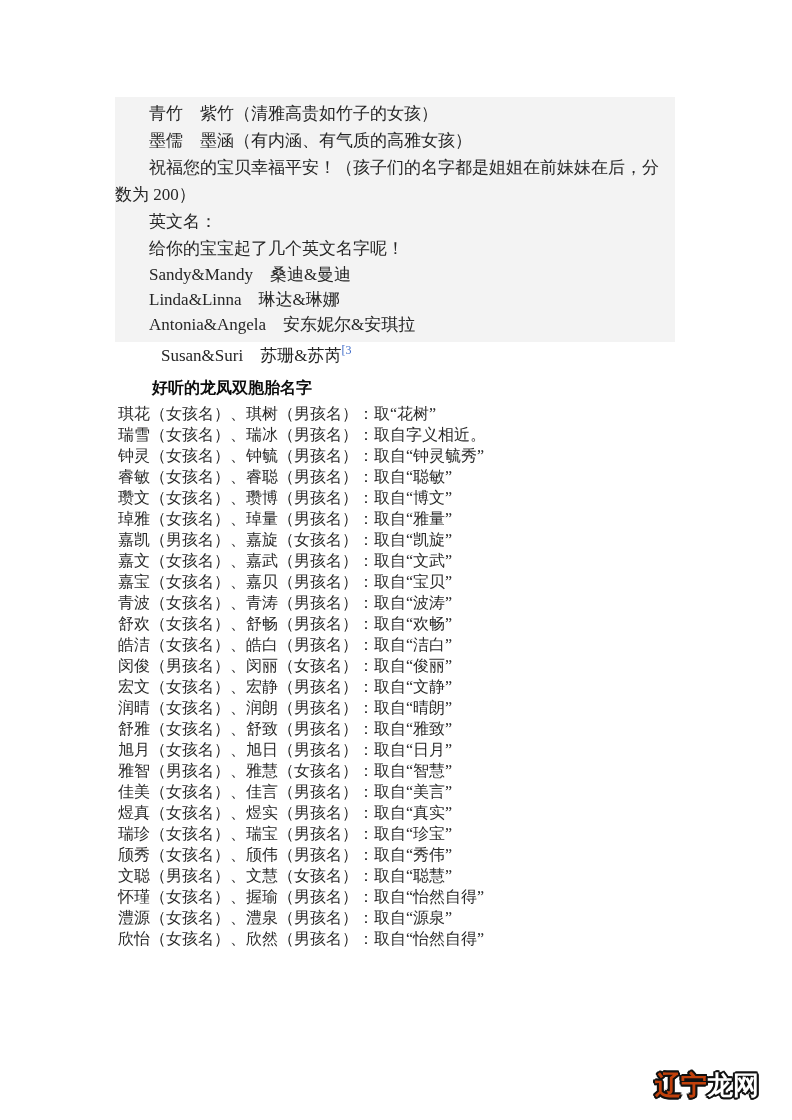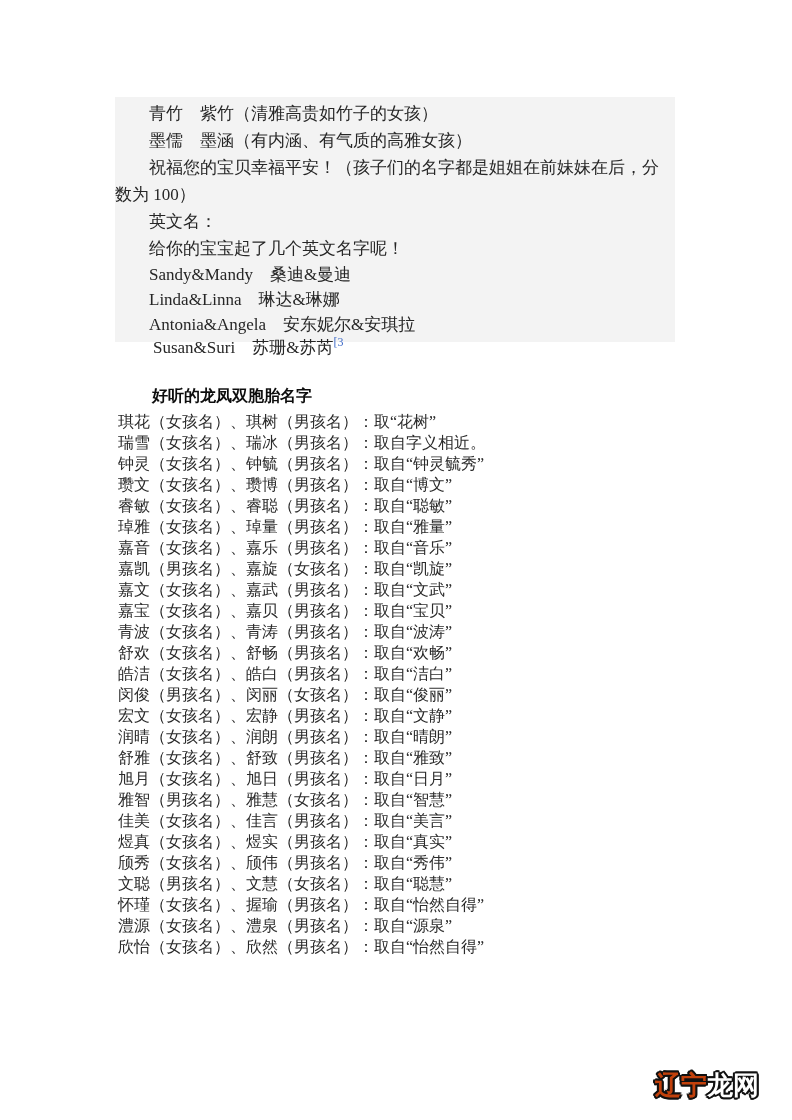--- a/index.html
+++ b/index.html
@@ -29,21 +29,21 @@
     text-indent: 2em;
     white-space: normal;
   }
   .quote-block p.en { line-height: 25px; }
 
   
   .susan-line {
     position: absolute;
     left: 115px;
     top: 336px;
-    margin: 0;
+    margin: 8px;
     font-size: 17px;
     line-height: 24px;
     padding-left: 38px;
   }
   .footnote-ref {
     color: #3f6bc8;
     font-size: 12px;
     vertical-align: super;
     line-height: 0;
     text-decoration: none;
@@ -51,21 +51,21 @@
   }
 
   
   .section {
     position: absolute;
     left: 118px;
     top: 374px;
     width: 570px;
   }
   .section-heading {
-    margin: 12px 0 5px 34px;
+    margin: 4px 0 5px 34px;
     font-family: "Liberation Sans", sans-serif;
     font-weight: bold;
     font-size: 16px;
     line-height: 20px;
     color: #0d0d0d;
   }
   .list-line {
     font-size: 16px;
     line-height: 21px;
     color: #2b2b2b;
@@ -93,55 +93,55 @@
   .watermark .wm-site   { color: #ffffff; margin-top: 12px; }
 </style>
 </head>
 <body>
 
 <div class="page">
 
   <div class="quote-block">
     <p>青竹　紫竹（清雅高贵如竹子的女孩）</p>
     <p>墨儒　墨涵（有内涵、有气质的高雅女孩）</p>
-    <p>祝福您的宝贝幸福平安！（孩子们的名字都是姐姐在前妹妹在后，分数为 100）</p>
+    <p>祝福您的宝贝幸福平安！（孩子们的名字都是姐姐在前妹妹在后，分数为 200）</p>
     <p>英文名：</p>
     <p>给你的宝宝起了几个英文名字呢！</p>
     <p class="en">Sandy&amp;Mandy　桑迪&amp;曼迪</p>
     <p class="en">Linda&amp;Linna　琳达&amp;琳娜</p>
     <p class="en">Antonia&amp;Angela　安东妮尔&amp;安琪拉</p>
   </div>
 
   <p class="susan-line">
     <span>Susan&amp;Suri　苏珊&amp;苏芮</span><a class="footnote-ref">[3</a>
   </p>
 
   <div class="section">
     <h3 class="section-heading">好听的龙凤双胞胎名字</h3>
     <div class="list-line">琪花（女孩名）、琪树（男孩名）：取“花树”</div>
     <div class="list-line">瑞雪（女孩名）、瑞冰（男孩名）：取自字义相近。</div>
     <div class="list-line">钟灵（女孩名）、钟毓（男孩名）：取自“钟灵毓秀”</div>
+    <div class="list-line">睿敏（女孩名）、睿聪（男孩名）：取自“聪敏”</div>
     <div class="list-line">瓒文（女孩名）、瓒博（男孩名）：取自“博文”</div>
-    <div class="list-line">睿敏（女孩名）、睿聪（男孩名）：取自“聪敏”</div>
     <div class="list-line">琸雅（女孩名）、琸量（男孩名）：取自“雅量”</div>
-    <div class="list-line">嘉音（女孩名）、嘉乐（男孩名）：取自“音乐”</div>
     <div class="list-line">嘉凯（男孩名）、嘉旋（女孩名）：取自“凯旋”</div>
     <div class="list-line">嘉文（女孩名）、嘉武（男孩名）：取自“文武”</div>
     <div class="list-line">嘉宝（女孩名）、嘉贝（男孩名）：取自“宝贝”</div>
     <div class="list-line">青波（女孩名）、青涛（男孩名）：取自“波涛”</div>
     <div class="list-line">舒欢（女孩名）、舒畅（男孩名）：取自“欢畅”</div>
     <div class="list-line">皓洁（女孩名）、皓白（男孩名）：取自“洁白”</div>
     <div class="list-line">闵俊（男孩名）、闵丽（女孩名）：取自“俊丽”</div>
     <div class="list-line">宏文（女孩名）、宏静（男孩名）：取自“文静”</div>
     <div class="list-line">润晴（女孩名）、润朗（男孩名）：取自“晴朗”</div>
     <div class="list-line">舒雅（女孩名）、舒致（男孩名）：取自“雅致”</div>
     <div class="list-line">旭月（女孩名）、旭日（男孩名）：取自“日月”</div>
     <div class="list-line">雅智（男孩名）、雅慧（女孩名）：取自“智慧”</div>
     <div class="list-line">佳美（女孩名）、佳言（男孩名）：取自“美言”</div>
     <div class="list-line">煜真（女孩名）、煜实（男孩名）：取自“真实”</div>
+    <div class="list-line">瑞珍（女孩名）、瑞宝（男孩名）：取自“珍宝”</div>
     <div class="list-line">颀秀（女孩名）、颀伟（男孩名）：取自“秀伟”</div>
     <div class="list-line">文聪（男孩名）、文慧（女孩名）：取自“聪慧”</div>
     <div class="list-line">怀瑾（女孩名）、握瑜（男孩名）：取自“怡然自得”</div>
     <div class="list-line">澧源（女孩名）、澧泉（男孩名）：取自“源泉”</div>
     <div class="list-line">欣怡（女孩名）、欣然（男孩名）：取自“怡然自得”</div>
   </div>
 
   <div class="watermark">
     <span class="wm-region">辽宁</span><span class="wm-site">龙网</span>
   </div>

